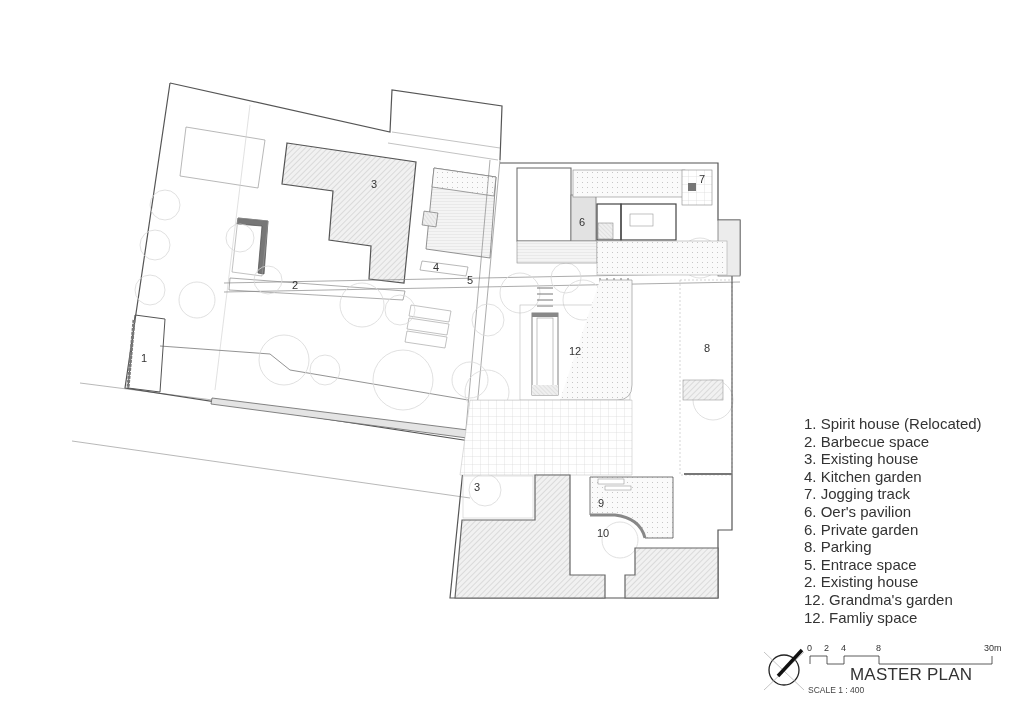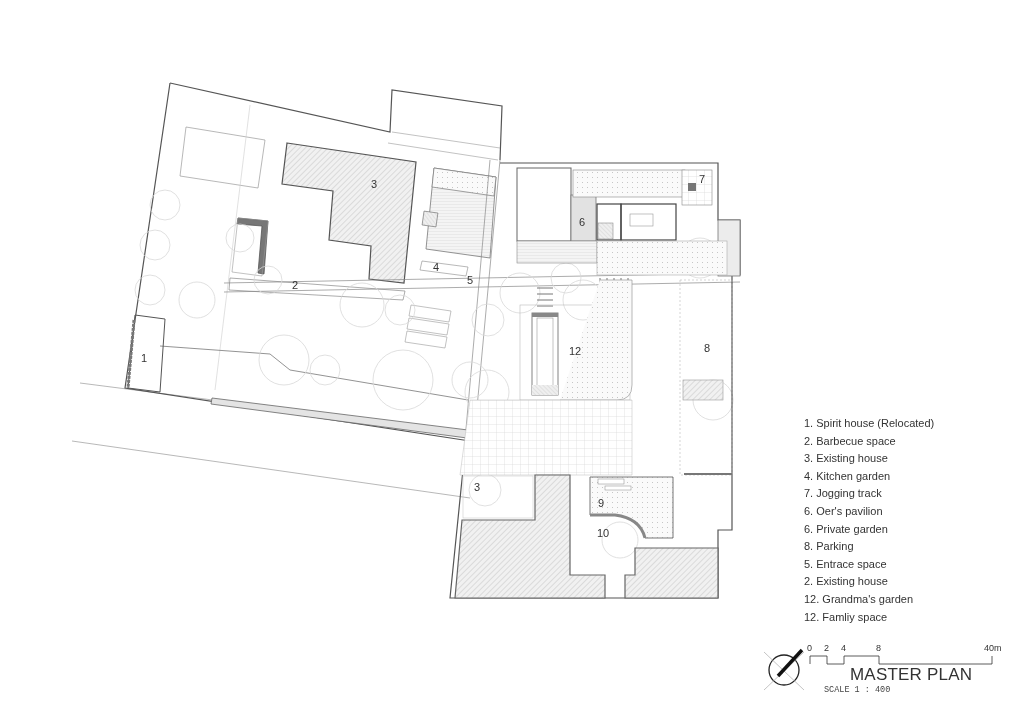--- a/index.html
+++ b/index.html
@@ -1,24 +1,24 @@
 <!DOCTYPE html>
 <html><head>
 <meta charset="utf-8">
 <style>
   html,body{margin:0;padding:0;background:#fff;}
   body{width:1024px;height:724px;position:relative;overflow:hidden;font-family:"Liberation Sans",sans-serif;color:#333;}
   #plan{position:absolute;left:0;top:0;width:1024px;height:724px;}
   .lbl{position:absolute;font-size:11px;color:#333;line-height:1;}
-  #legend{position:absolute;left:804px;top:417px;font-size:11px;color:#333;}
+  #legend{position:absolute;left:804px;top:417px;font-size:15px;color:#333;}
   #legend .li{height:17.6px;line-height:13px;white-space:nowrap;}
   #titleblock{position:absolute;left:760px;top:640px;width:260px;height:80px;}
   .tick{position:absolute;font-size:9px;color:#333;top:3px;}
   #mp-title{position:absolute;left:50px;top:25px;font-size:17px;color:#333;letter-spacing:0.2px;margin-left:40px;}
-  #mp-scale{position:absolute;left:64px;top:45px;font-size:8.5px;color:#444;font-family:Liberation Mono, monospace;}
+  #mp-scale{position:absolute;left:48px;top:45px;font-size:8.5px;color:#444;}
 </style>
 </head>
 <body>
 
 <svg id="plan" viewBox="0 0 1024 724" xmlns="http://www.w3.org/2000/svg">
   <defs>
     <pattern id="hatch" patternUnits="userSpaceOnUse" width="4" height="4" patternTransform="rotate(45)">
       <rect width="4" height="4" fill="#f1f1f1"></rect>
       <line x1="0" y1="0" x2="0" y2="4" stroke="#c4c4c4" stroke-width="1"></line>
     </pattern>
@@ -206,16 +206,16 @@
       <line x1="18" y1="36" x2="42" y2="10" stroke="#111" stroke-width="3.5"></line>
     </g>
     <g fill="none" stroke="#333" stroke-width="0.8">
       <polyline points="50,24 50,16 67,16 67,24 84,24 84,16 119,16 119,24 232,24 232,16"></polyline>
     </g>
   </svg>
   <span class="tick" style="left:47px">0</span>
   <span class="tick" style="left:64px">2</span>
   <span class="tick" style="left:81px">4</span>
   <span class="tick" style="left:116px">8</span>
-  <span class="tick" style="left:224px">40m</span>
+  <span class="tick" style="left:224px">30m</span>
   <div id="mp-title">MASTER PLAN</div>
   <div id="mp-scale">SCALE 1 : 400</div>
 </div>
 
 </body></html>

